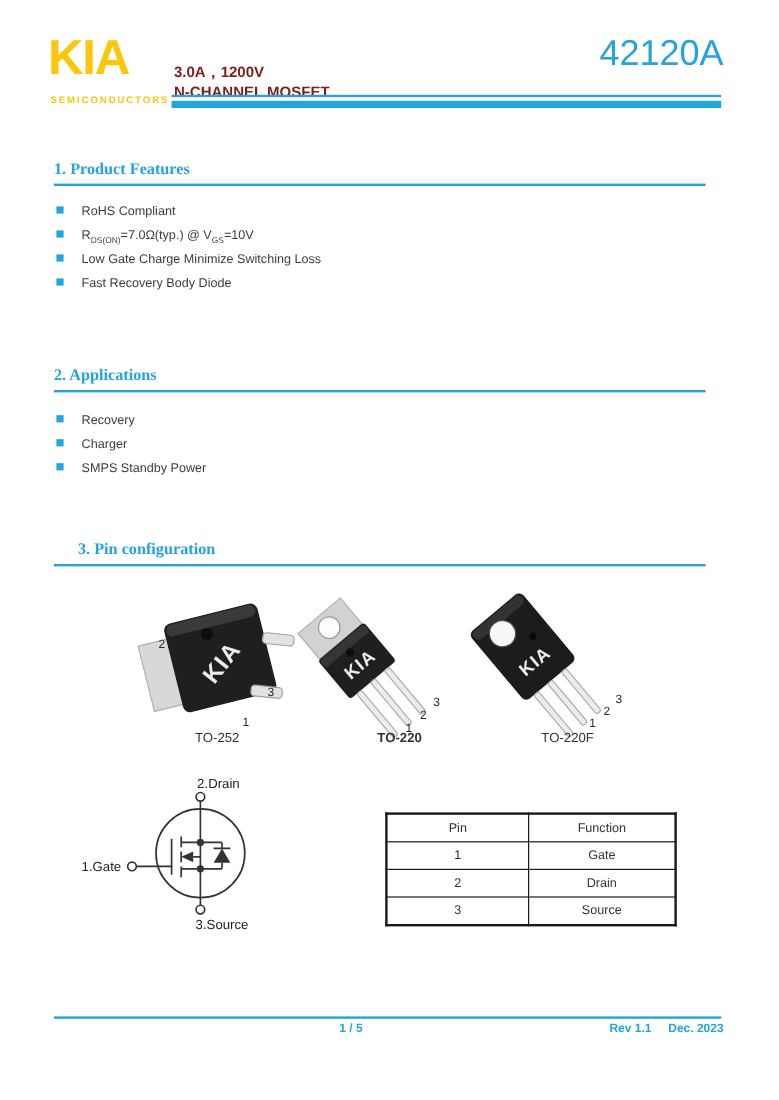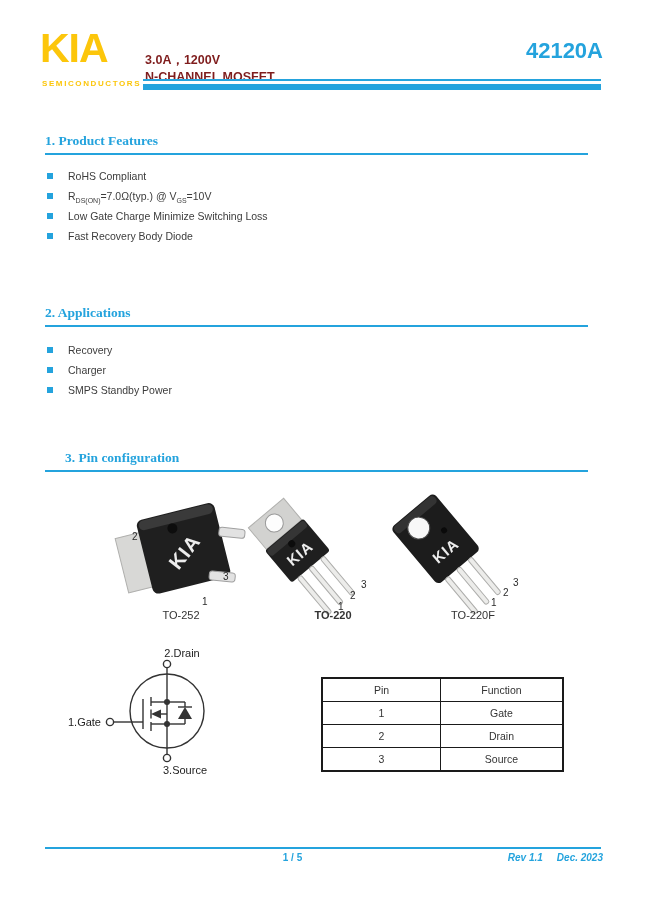--- a/index.html
+++ b/index.html
@@ -7,21 +7,21 @@
     position:relative; width:649px; height:917px; background:#ffffff;
     font-family:"Liberation Sans", sans-serif; overflow:hidden; margin:0 auto;
     color:#3c3c3c;
   }
   .abs { position:absolute; }
 
   
   .logo-main { left:40px; top:28px; font-size:41px; font-weight:800; letter-spacing:-1px; color:#fcc60b; line-height:1; }
   .logo-sub  { left:42px; top:79px; font-size:8px; font-weight:700; letter-spacing:1.6px; color:#fcc60b; }
   .hdr-sub   { left:145px; top:39px; font-size:12.5px; font-weight:700; color:#7f1d1d; line-height:17px;margin-top:13px; }
-  .part-no   { right:46px; top:38px; font-size:22px; font-weight:700; color:#24a3dd; }
+  .part-no   { right:46px; top:28px; font-size:30px; font-weight:400; color:#24a3dd; }
   .hdr-line-thin { left:143px; top:79px; width:458px; height:2px; background:#24a3dd; }
   .hdr-line-thick{ left:143px; top:84px; width:458px; height:6px; background:#24a3dd; }
 
   
   .sec-title { font-size:13.5px; font-weight:700; color:#24a3dd;font-family:Liberation Serif, serif; }
   .sec-rule  { width:543px; height:2px; background:#24a3dd; }
 
   .bullet-row { position:absolute; left:47px; height:14px; font-size:10.5px; color:#3c3c3c; }
   .sq { display:inline-block; width:6px; height:6px; background:#24a3dd; vertical-align:middle; margin-right:15px; margin-bottom:2px; }
   sub { font-size:7px; }
@@ -33,21 +33,21 @@
   table.pin-table td, table.pin-table th {
     border:1.5px solid #1a1a1a; font-size:10.5px; font-weight:400;
     text-align:center; color:#333; padding:0; height:22px;
   }
   table.pin-table { border:2px solid #1a1a1a; }
   .col-pin { width:117px; } .col-fn { width:121px; }
 
   
   .ftr-line { left:45px; top:847px; width:556px; height:2px; background:#24a3dd; }
   .ftr-page { left:0; top:852px; width:585px; text-align:center; font-size:10px; font-weight:700; color:#24a3dd; }
-  .ftr-rev  { right:46px; top:852px; font-size:10px; font-weight:700; color:#24a3dd; display:flex; gap:14px;font-style:italic; }
+  .ftr-rev  { right:46px; top:852px; font-size:10px; font-weight:700; color:#24a3dd; display:flex; gap:14px; }
 
   .sym-label { font-size:11px; fill:#222; font-family:"Liberation Sans", sans-serif; }
   .pin-num   { font-size:10px; fill:#2b2b2b; font-family:"Liberation Sans", sans-serif; }
   .brand-txt { font-weight:700; fill:#ededed; font-family:"Liberation Sans", sans-serif; letter-spacing:1px; }
 </style>
 </head>
 <body>
 
 <div class="page">
 

